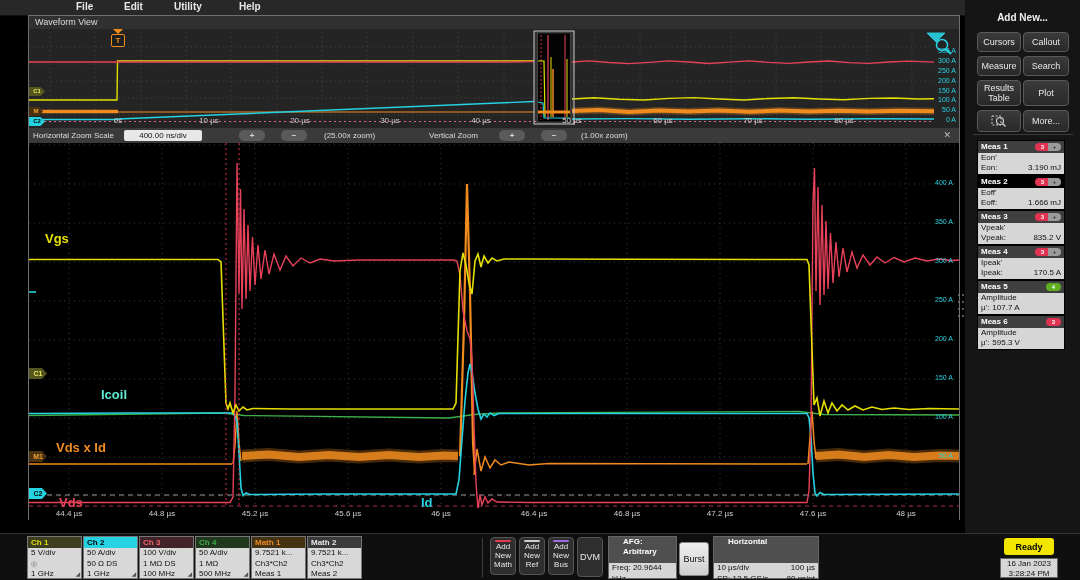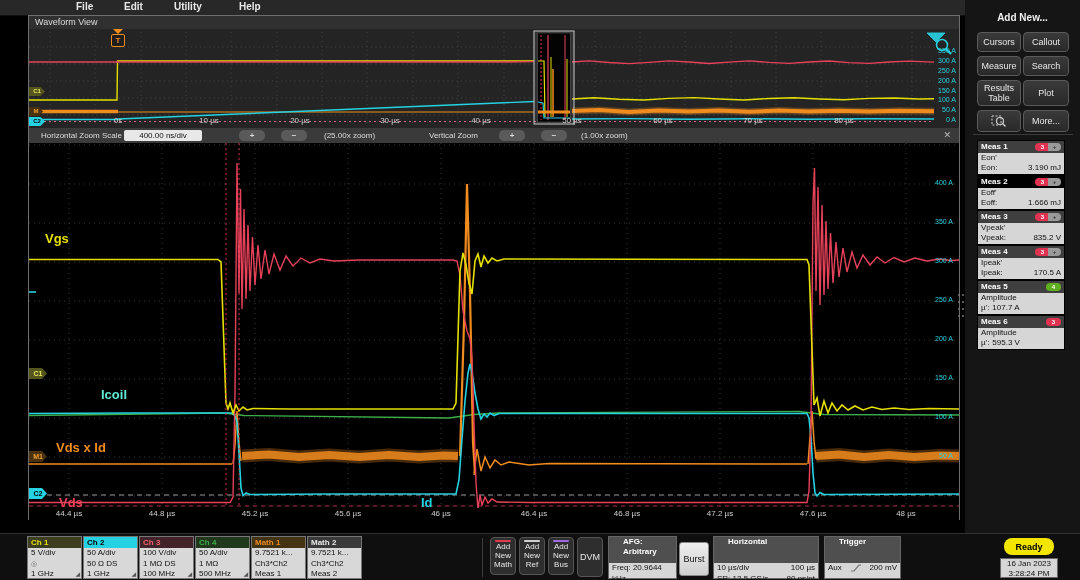--- a/index.html
+++ b/index.html
@@ -66,21 +66,21 @@
     color:#e8e8e8;font-size:8px;text-align:center;line-height:9px;padding-top:4px;box-sizing:border-box;cursor:pointer;}
   .addnew-line{position:absolute;top:2px;left:4px;right:4px;height:2px;border-radius:1px;}
   .panel{position:absolute;top:2px;background:#d6d6d6;border:1px solid #666;box-sizing:border-box;}
   .panel-head{height:26px;background:#4f4f4f;color:#fff;font-size:8px;font-weight:700;line-height:10px;padding-left:14px;}
   .panel-row{font-size:8px;color:#111;line-height:10.5px;padding:0 3px;display:flex;justify-content:space-between;align-items:center;}
   .panel-row.left{justify-content:flex-start;gap:4px;}
   #burst-btn{position:absolute;left:679px;top:8px;width:28px;height:32px;background:linear-gradient(#efefef,#cfcfcf);
     border:1px solid #888;border-radius:3px;font-size:9px;color:#111;display:flex;align-items:center;justify-content:center;cursor:pointer;}
   #dvm-btn{position:absolute;left:577px;top:3px;width:24px;height:38px;background:#2e2e2e;border:1px solid #555;border-radius:4px;
     color:#e8e8e8;font-size:9px;display:flex;align-items:center;justify-content:center;cursor:pointer;}
-  #ready-btn{position:absolute;left:1004px;top:4px;width:50px;height:17px;background:#f2e500;border-radius:8px;
+  #ready-btn{position:absolute;left:1004px;top:4px;width:50px;height:17px;background:#f2e500;border-radius:3px;
     color:#000;font-size:9px;font-weight:700;display:flex;align-items:center;justify-content:center;cursor:pointer;}
   #datetime{position:absolute;left:1000px;top:24px;width:58px;height:20px;background:#d6d6d6;border:1px solid #666;
     font-size:8px;color:#111;text-align:center;line-height:10px;box-sizing:border-box;}
   .pos-icon{display:inline-block;width:6px;height:6px;background:var(--math);clip-path:polygon(50% 100%,0 0,100% 0);}
   .probe-icon{color:#666;font-size:7px;}
 </style>
 </head>
 <body>
 
 <div id="menubar">
@@ -171,21 +171,21 @@
     <div class="ov-time" style="left:251px">20 µs</div>
     <div class="ov-time" style="left:341px">30 µs</div>
     <div class="ov-time" style="left:432px">40 µs</div>
     <div class="ov-time" style="left:523px">50 µs</div>
     <div class="ov-time" style="left:614px">60 µs</div>
     <div class="ov-time" style="left:704px">70 µs</div>
     <div class="ov-time" style="left:795px">80 µs</div>
   </div>
 
   <div id="zoombar">
-    <span class="zb" style="left:12px">Horizontal Zoom Scale</span>
+    <span class="zb" style="left:4px">Horizontal Zoom Scale</span>
     <span class="zb zb-value" style="left:95px;width:78px">400.00 ns/div</span>
     <span class="zb zb-btn" style="left:210px">+</span>
     <span class="zb zb-btn" style="left:252px">−</span>
     <span class="zb" style="left:295px">(25.00x zoom)</span>
     <span class="zb" style="left:400px">Vertical Zoom</span>
     <span class="zb zb-btn" style="left:470px">+</span>
     <span class="zb zb-btn" style="left:512px">−</span>
     <span class="zb" style="left:552px">(1.00x zoom)</span>
     <span class="zb zb-close" style="right:8px">✕</span>
   </div>
@@ -451,30 +451,20 @@
     <div class="panel-row">
         <span>SR: 12.5 GS/s</span>
         <span>80 ps/pt</span>
       </div>
     <div class="panel-row">
         <span>RL: 1.25 Mpts</span>
         <span><span class="pos-icon"></span> <span>10%</span></span>
       </div>
   </div>
 
-  <div class="panel" style="left:824px;width:77px;height:43px">
-    <div class="panel-head">Trigger</div>
-    <div class="panel-row">
-        <span>Aux</span>
-      <svg width="12" height="10">
-          <path d="M1,8 h3 l5,-6 h2" stroke="#777" stroke-width="1.2" fill="none"></path>
-        </svg>
-      <span>200 mV</span>
-      </div>
-  </div>
 
 
   <div id="ready-btn">Ready</div>
   <div id="datetime">
     <div>16 Jan 2023</div>
     <div>3:28:24 PM</div>
   </div>
 </div>
 
 </body></html>

